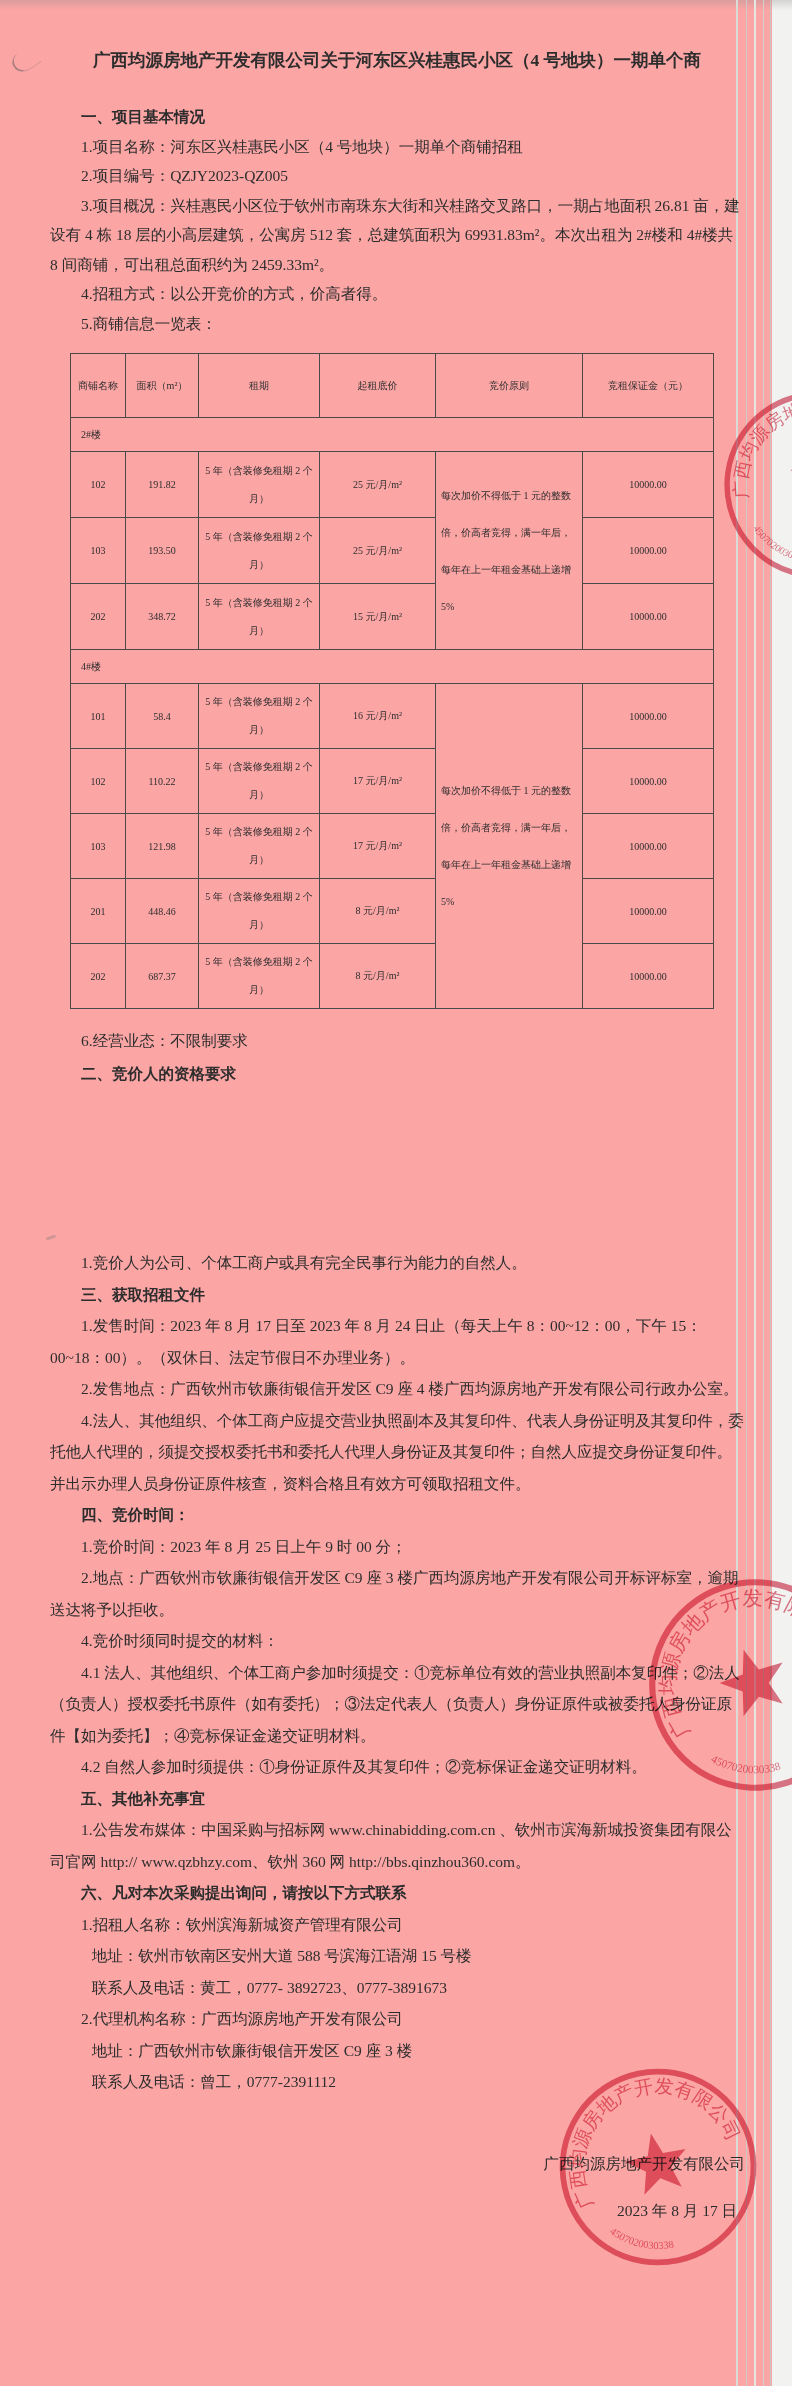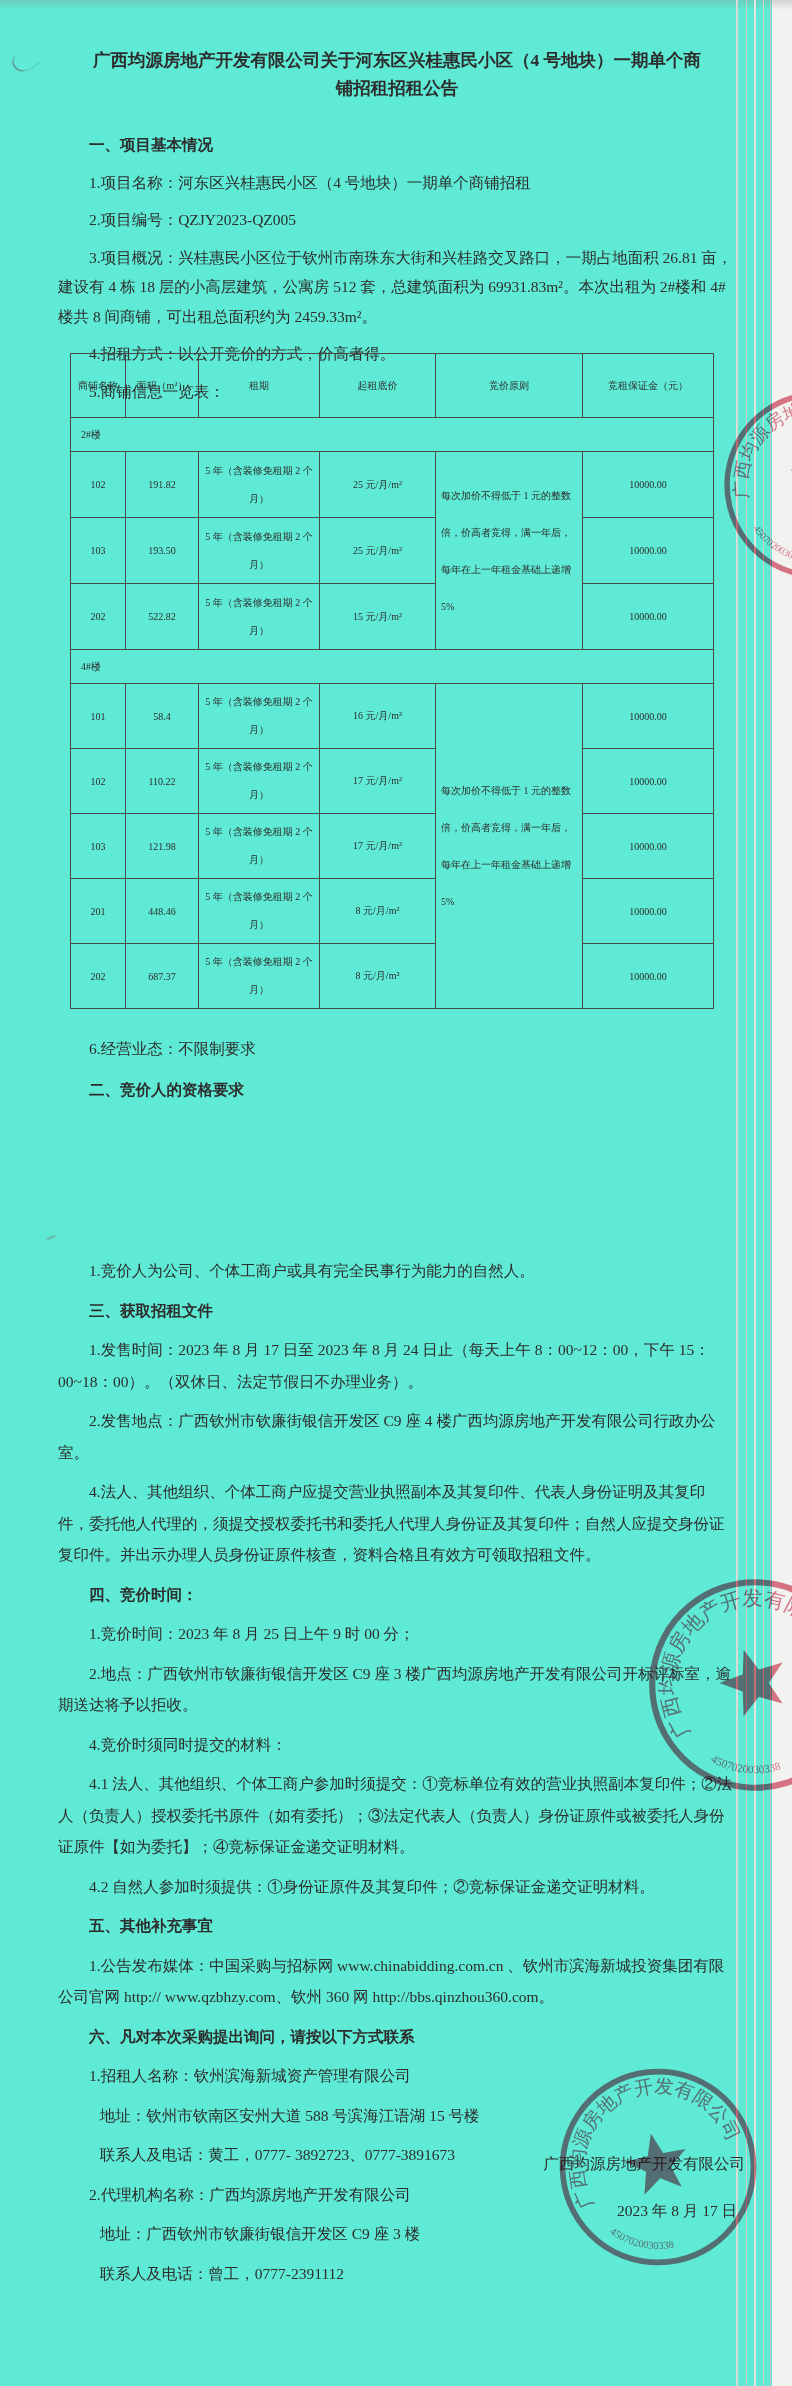--- a/index.html
+++ b/index.html
@@ -1,18 +1,18 @@
 <!DOCTYPE html>
 <html><head>
 <meta charset="utf-8">
 <style>
   html,body { margin:0; padding:0; background:#e9e9e7; }
   .page {
     position:relative; width:792px; height:2386px; margin:0 auto;
-    background:#5eead4; overflow:hidden;
+    background:#fca5a5; overflow:hidden;
     font-family:"Liberation Serif","DejaVu Serif",serif;
     color:#2d2d2d;
   }
   
   .edge-top { position:absolute; left:0; top:0; width:100%; height:10px;
     background:linear-gradient(180deg, rgba(140,140,138,.30), rgba(140,140,138,0)); }
   .margin-strip { position:absolute; top:0; left:772px; width:20px; height:100%; background:#f2f2f0; }
   .vline { position:absolute; top:0; height:100%; }
   .vl1 { left:736px; width:2px; background:#dadad7; }
   .vl2 { left:746px; width:1px; background:#cbcbc8; }
@@ -20,21 +20,21 @@
   .vl4 { left:763px; width:1px; background:#d0d0cd; }
   .vl5 { left:770px; width:1px; background:#c4c4c1; }
   .pen1 { position:absolute; left:12px; top:50px; width:24px; height:20px;
     border-left:2px solid rgba(95,95,95,.55); border-bottom:1px solid rgba(95,95,95,.25);
     border-radius:60% 0 0 70%; transform:rotate(-35deg); }
   .pen2 { position:absolute; left:46px; top:1236px; width:10px; height:3px;
     background:rgba(120,120,120,.35); border-radius:2px; transform:rotate(-20deg); }
 
   
   .blk { position:absolute; left:50px; width:694px; font-size:15.5px; }
-  .blk p { margin:8px; text-indent:2em; }
+  .blk p { margin:0; text-indent:2em; }
   .b { font-weight:bold; }
   #blockA { top:36px; line-height:29.5px; }
   .title { font-weight:bold; font-size:17.5px; line-height:28px; text-align:center;
     margin:10px 0 28px 0; }
   #blockB { top:1024px; line-height:33px; }
   #blockC { top:1247px; line-height:31.5px; }
   .ind3 { text-indent:2.7em !important; }
 
   
   .shops { position:absolute; left:70px; top:353px; width:643px;
@@ -73,21 +73,20 @@
   <div class="vline vl2"></div>
   <div class="vline vl3"></div>
   <div class="vline vl4"></div>
   <div class="vline vl5"></div>
   <div class="pen1"></div>
   <div class="pen2"></div>
 
   <div class="blk" id="blockA">
     <div class="title">
       <div>广西均源房地产开发有限公司关于河东区兴桂惠民小区（4 号地块）一期单个商</div>
-      <div>铺招租招租公告</div>
     </div>
     <p class="b">一、项目基本情况</p>
     <p>1.项目名称：河东区兴桂惠民小区（4 号地块）一期单个商铺招租</p>
     <p>2.项目编号：QZJY2023-QZ005</p>
     <p>3.项目概况：兴桂惠民小区位于钦州市南珠东大街和兴桂路交叉路口，一期占地面积 26.81 亩，建设有 4 栋 18 层的小高层建筑，公寓房 512 套，总建筑面积为 69931.83m²。本次出租为 2#楼和 4#楼共 8 间商铺，可出租总面积约为 2459.33m²。</p>
     <p>4.招租方式：以公开竞价的方式，价高者得。</p>
     <p>5.商铺信息一览表：</p>
   </div>
 
   <table class="shops">
@@ -123,21 +122,21 @@
       </tr>
       <tr class="r2">
         <td>103</td>
         <td>193.50</td>
         <td class="lease">5 年（含装修免租期 2 个月）</td>
         <td>25 元/月/m²</td>
         <td>10000.00</td>
       </tr>
       <tr class="r2">
         <td>202</td>
-        <td>522.82</td>
+        <td>348.72</td>
         <td class="lease">5 年（含装修免租期 2 个月）</td>
         <td>15 元/月/m²</td>
         <td>10000.00</td>
       </tr>
       <tr class="sec-row">
         <td colspan="6">4#楼</td>
       </tr>
       <tr class="r4">
         <td>101</td>
         <td>58.4</td>

